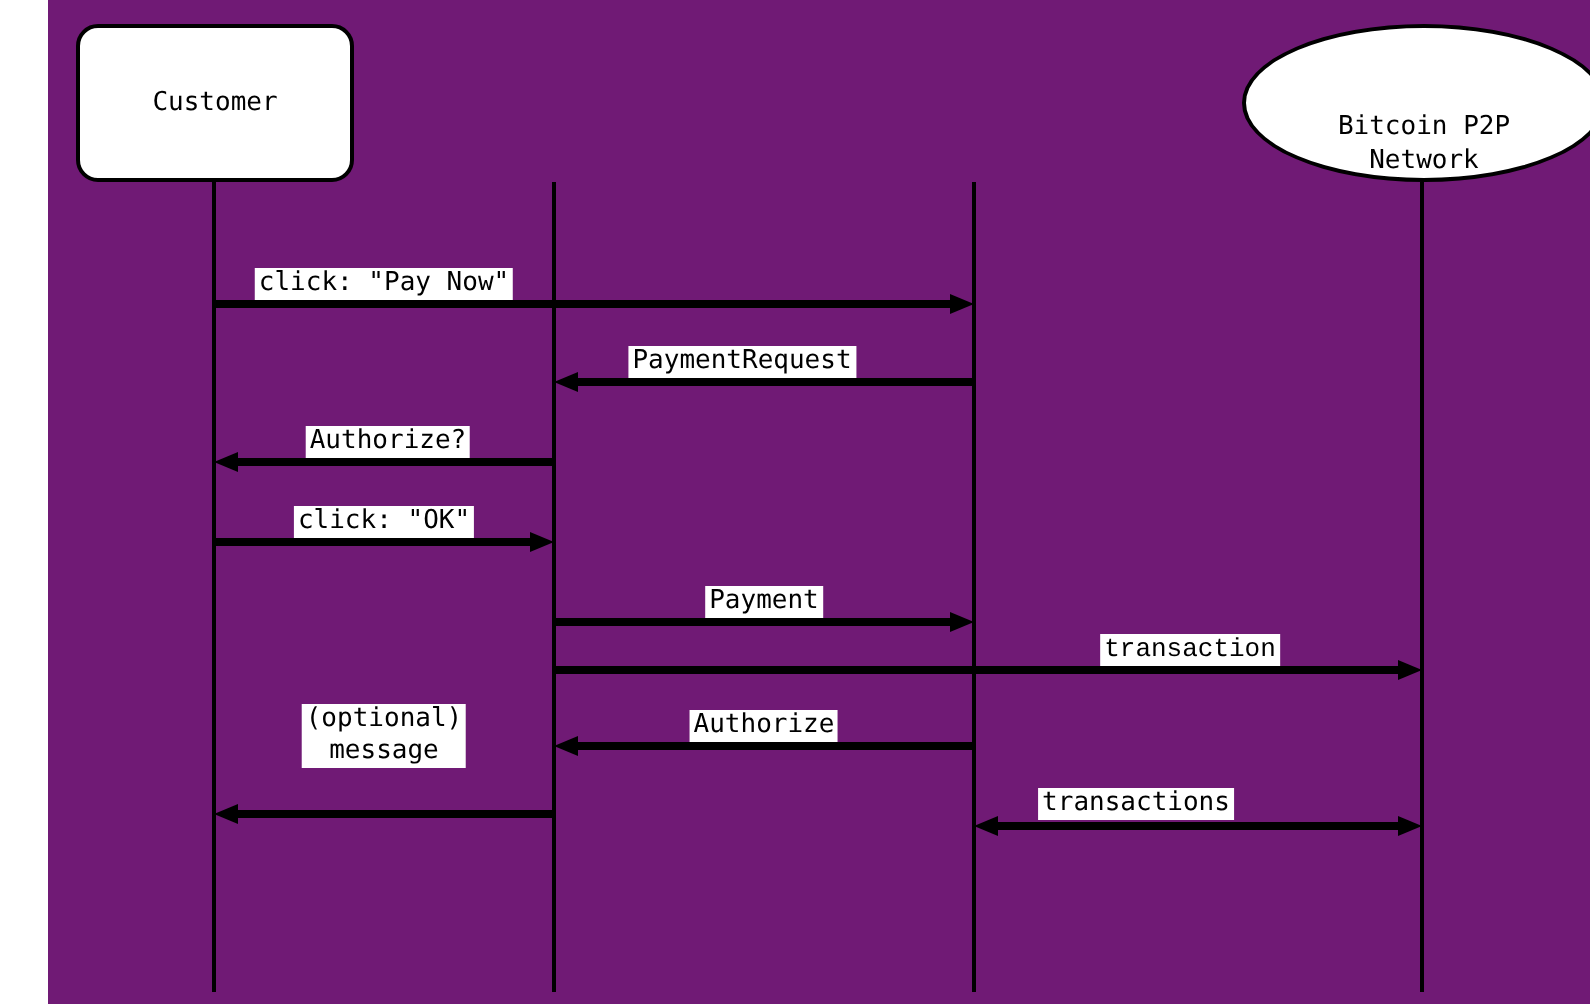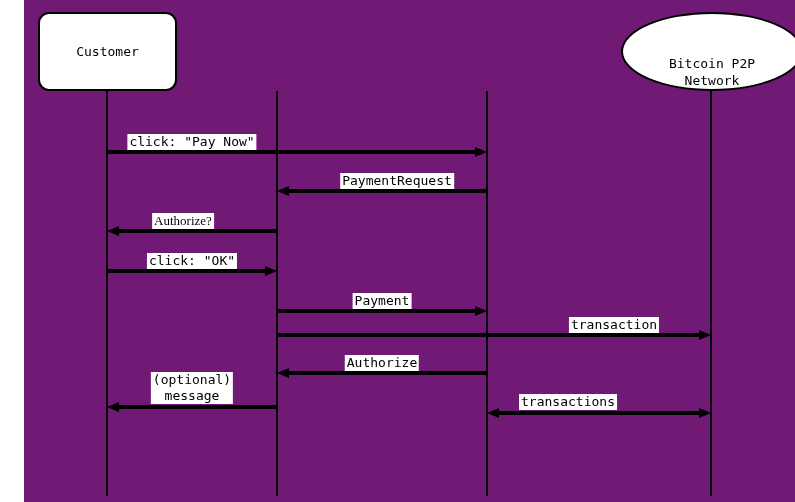--- a/index.html
+++ b/index.html
@@ -94,57 +94,57 @@
   <div class="lifeline" style="left:462px;"></div>
   <div class="lifeline" style="left:686px;"></div>
 
   <div>
     <div class="msg-label" style="left:168px; top:134px;">click: "Pay Now"</div>
     <div class="msg-line" style="left:83px; top:150px; width:368px;"></div>
     <div class="arrowhead right" style="left:451px; top:146.5px;"></div>
   </div>
 
   <div>
-    <div class="msg-label" style="left:373px; top:173px;">PaymentRequest</div>
+    <div class="msg-label" style="left:347px; top:173px;">PaymentRequest</div>
     <div class="msg-line" style="left:265px; top:189px; width:198px;"></div>
     <div class="arrowhead left" style="left:253px; top:185.5px;"></div>
   </div>
 
   <div>
-    <div class="msg-label" style="left:159px; top:213px;font-family:Liberation Serif, serif;">Authorize?</div>
+    <div class="msg-label" style="left:170px; top:213px;">Authorize?</div>
     <div class="msg-line" style="left:95px; top:229px; width:158px;"></div>
     <div class="arrowhead left" style="left:83px; top:225.5px;"></div>
   </div>
 
   <div>
     <div class="msg-label" style="left:168px; top:253px;">click: "OK"</div>
     <div class="msg-line" style="left:83px; top:269px; width:158px;"></div>
     <div class="arrowhead right" style="left:241px; top:265.5px;"></div>
   </div>
 
   <div>
     <div class="msg-label" style="left:358px; top:293px;">Payment</div>
     <div class="msg-line" style="left:253px; top:309px; width:198px;"></div>
     <div class="arrowhead right" style="left:451px; top:305.5px;"></div>
   </div>
 
   <div>
-    <div class="msg-label" style="left:590px; top:317px;">transaction</div>
+    <div class="msg-label" style="left:571px; top:317px;font-family:Liberation Mono, monospace;">transaction</div>
     <div class="msg-line" style="left:253px; top:333px; width:422px;"></div>
     <div class="arrowhead right" style="left:675px; top:329.5px;"></div>
   </div>
 
   <div>
     <div class="msg-label" style="left:358px; top:355px;">Authorize</div>
     <div class="msg-line" style="left:265px; top:371px; width:198px;"></div>
     <div class="arrowhead left" style="left:253px; top:367.5px;"></div>
   </div>
 
   <div>
-    <div class="msg-label" style="left:168px; top:372px;">(optional)
+    <div class="msg-label" style="left:168px; top:352px;">(optional)
 message</div>
     <div class="msg-line" style="left:95px; top:405px; width:158px;"></div>
     <div class="arrowhead left" style="left:83px; top:401.5px;"></div>
   </div>
 
   <div>
     <div class="msg-label" style="left:544px; top:394px;">transactions</div>
     <div class="msg-line" style="left:475px; top:411px; width:200px;"></div>
     <div class="arrowhead left" style="left:463px; top:407.5px;"></div>
     <div class="arrowhead right" style="left:675px; top:407.5px;"></div>

